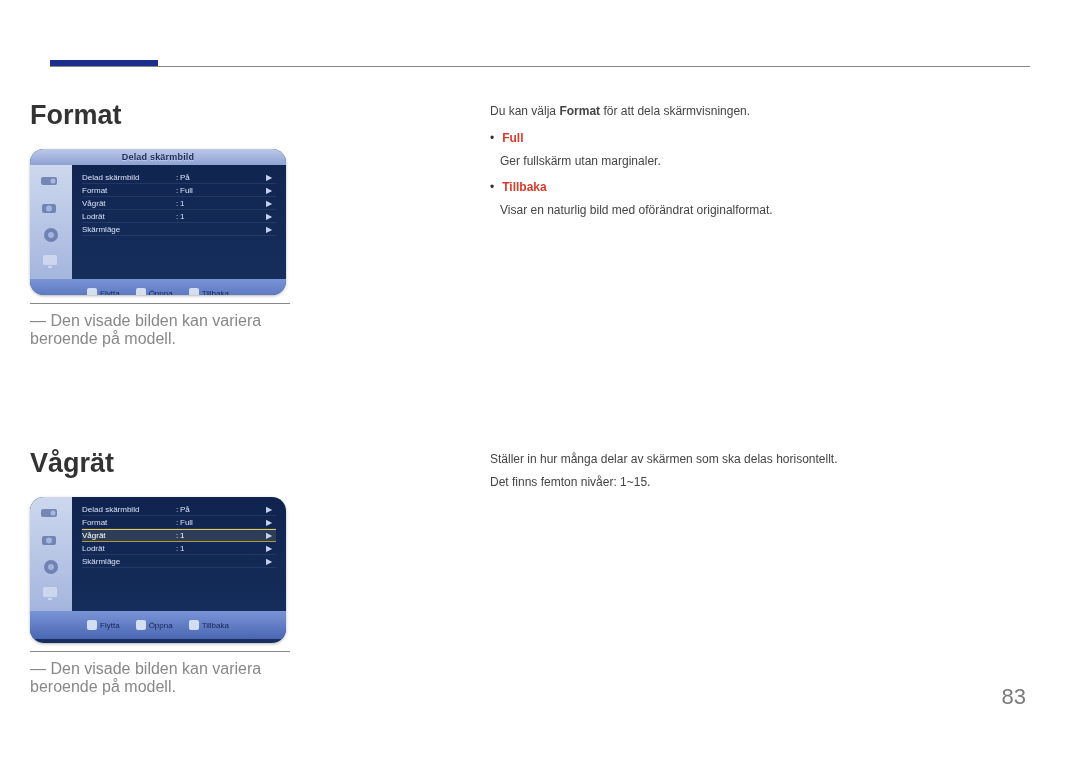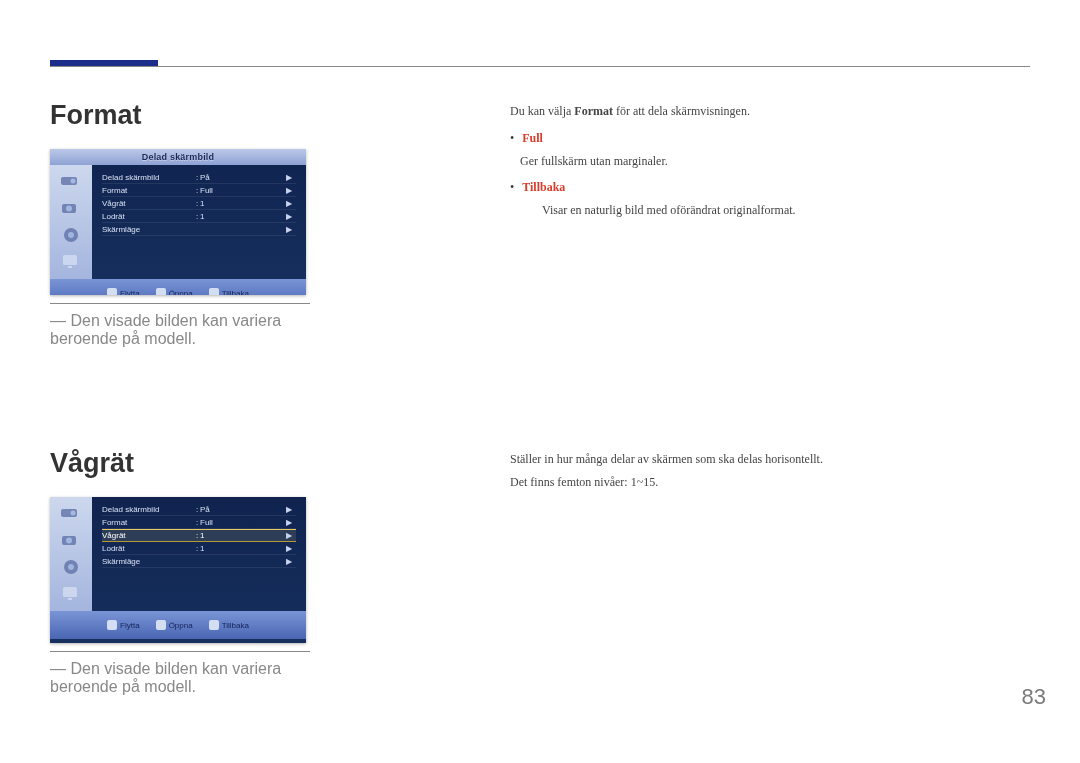--- a/index.html
+++ b/index.html
@@ -1,45 +1,45 @@
 <!DOCTYPE html>
 <html><head>
 <meta charset="utf-8">
 <style>
   * { margin: 0; padding: 0; box-sizing: border-box; }
   body { font-family: Arial, Helvetica, sans-serif; background: #fff; color: #2b2b2b; width: 1080px; height: 763px; position: relative; }
-  .page { position: relative; padding: 0 50px 40px; }
+  .page { position: relative; padding: 0 30px 40px; }
   .top-rule { position: absolute; top: 66px; left: 50px; right: 50px; height: 1px; background: #888; }
   .top-bar { position: absolute; top: 60px; left: 50px; width: 108px; height: 6px; background: #1b2e8a; }
   .section { display: flex; gap: 160px; }
   .left { width: 300px; flex: 0 0 300px; }
-  .right { flex: 1; font-size: 12px; line-height: 1.9; color: #444; font-family: Liberation Serif, serif; }
+  .right { flex: 1; font-size: 12px; line-height: 1.9; color: #444; }
   h2 { font-size: 27px; font-weight: 600; color: #333; margin-bottom: 18px; }
-  .osd { width: 256px; height: 146px; position: relative; border-radius: 0; overflow: hidden; background: linear-gradient(#10234f, #16305e); box-shadow: 0 1px 3px rgba(0,0,0,.3); }
+  .osd { width: 256px; height: 146px; position: relative; border-radius: 14px; overflow: hidden; background: linear-gradient(#10234f, #16305e); box-shadow: 0 1px 3px rgba(0,0,0,.3); }
   .osd-title { height: 16px; background: linear-gradient(#bcc8e8, #8ea2d4); color: #1a2956; font-size: 9px; font-weight: bold; text-align: center; line-height: 16px; letter-spacing: .2px; text-shadow: 0 1px 0 rgba(255,255,255,.4); }
   .osd-body { display: flex; height: 114px; }
   .osd-side { width: 42px; background: linear-gradient(#cdd8ee, #a4b5de); display: flex; flex-direction: column; align-items: center; padding-top: 4px; gap: 3px; }
   .side-ic { width: 26px; height: 24px; display: flex; align-items: center; justify-content: center; opacity: .75; }
   .osd-list { flex: 1; padding: 6px 10px 0; font-size: 8px; color: #d7e0f4; }
   .osd-row { display: flex; align-items: center; height: 13px; border-bottom: 1px solid rgba(255,255,255,.08); }
   .osd-row.sel { background: rgba(255,230,120,.12); border-top: 1px solid #e8c95a; border-bottom: 1px solid #b99a30; color: #fff; }
   .osd-row .lbl { flex: 0 0 92px; }
   .osd-row .sep { flex: 0 0 6px; text-align: center; }
   .osd-row .val { flex: 1; }
   .osd-row .chev { flex: 0 0 10px; color: #c8d3ef; font-size: 8px; }
   .osd-foot { height: 28px; background: linear-gradient(#7a95d6, #4a66b3); display: flex; align-items: center; justify-content: center; gap: 16px; font-size: 8px; color: #14245a; }
   .osd-foot span b { display: inline-block; width: 10px; height: 10px; border-radius: 2px; background: #d4def3; margin-right: 3px; vertical-align: -2px; }
   .caption { font-size: 16px; color: #888; margin-top: 8px; padding-top: 8px; border-top: 1px solid #888; width: 260px; }
   .caption::before { content: "― "; }
   .bullet { display: flex; gap: 8px; margin-top: 4px; }
   .bullet .dot { color: #333; }
   .red { color: #d93c2a; font-weight: 600; }
   .redn { color: #d93c2a; font-weight: 600; }
   .dash::before { content: "― "; color: #555; }
-  .page-num { position: absolute; right: 34px; bottom: 26px; font-size: 22px; color: #7a7a7a; }
+  .page-num { position: absolute; right: 54px; bottom: 26px; font-size: 22px; color: #7a7a7a; }
   #sec1 { padding-top: 100px; }
   #sec2 { padding-top: 100px; }
 </style>
 </head>
 <body>
 
 <div class="page">
   <div class="top-rule"></div>
   <div class="top-bar"></div>
 
@@ -123,21 +123,21 @@
       </p>
       <div class="bullet">
         <span class="dot">•</span>
           <span class="red">Full</span>
       </div>
       <p style="margin-left:10px">Ger fullskärm utan marginaler.</p>
       <div class="bullet">
         <span class="dot">•</span>
           <span class="red">Tillbaka</span>
       </div>
-      <p style="margin-left:32px">Visar en naturlig bild med oförändrat originalformat.</p>
+      <p style="margin-left:10px">Visar en naturlig bild med oförändrat originalformat.</p>
     </div>
   </div>
 
   <div class="section" id="sec2">
     <div class="left">
       <h2>Vågrät</h2>
       <div class="osd">
         <div class="osd-body">
           <div class="osd-side">
             <div class="side-ic">

